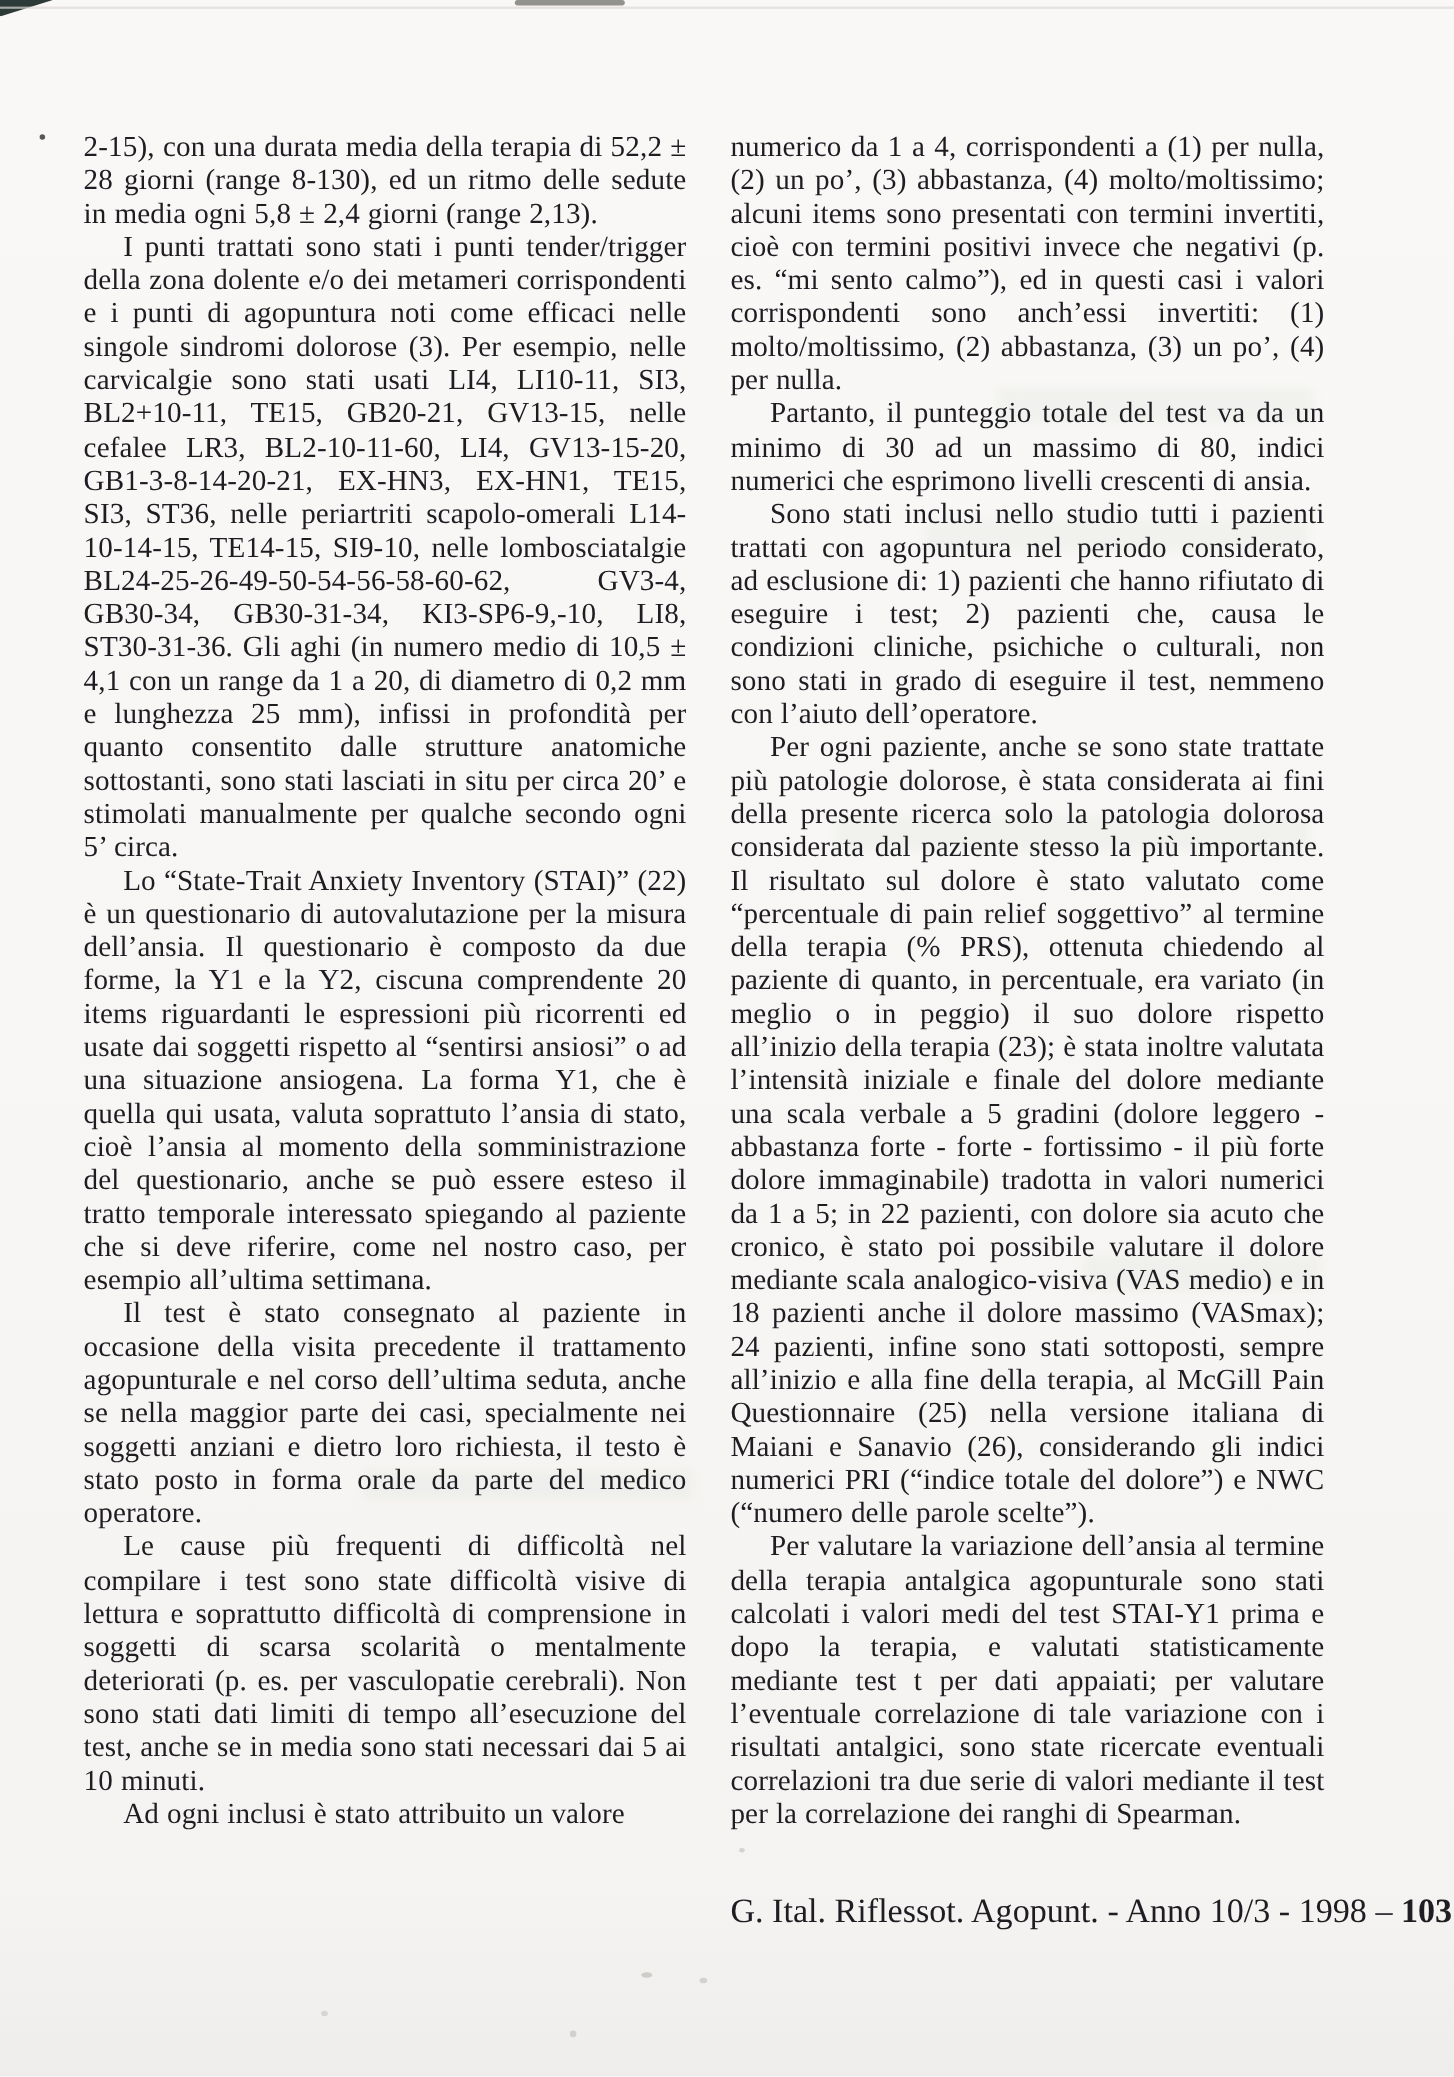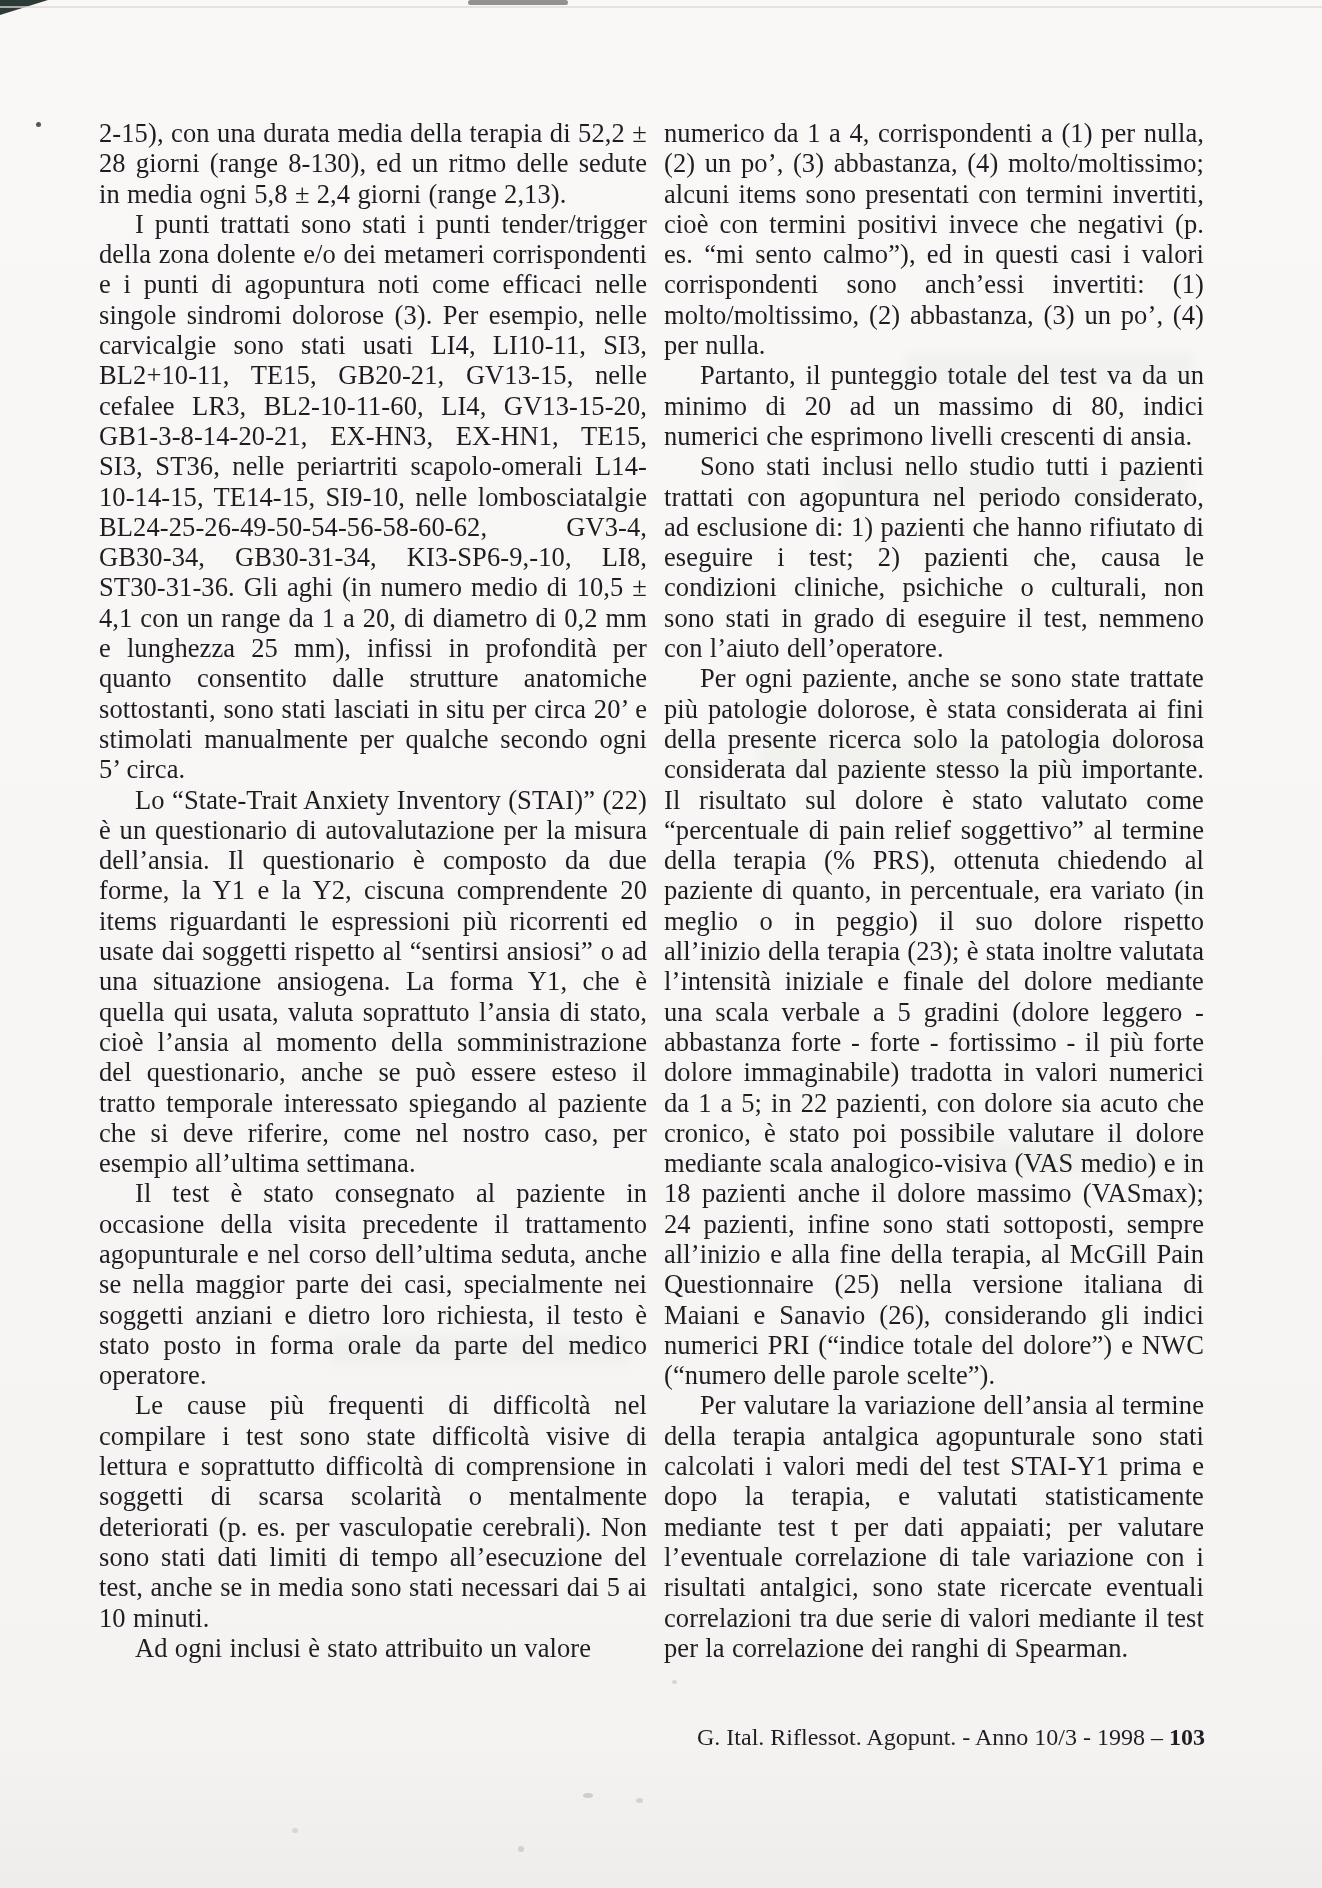--- a/index.html
+++ b/index.html
@@ -17,33 +17,33 @@
   
   .col {
     position: absolute;
     top: 118px;
     text-align: justify;
     font-size: 26.5px;
     line-height: 30.3px;
     letter-spacing: 0.1px;
     word-spacing: 0.5px;
   }
-  .col-left  { left: 99px;  width: 548px; }
+  .col-left  { left: 76px;  width: 548px; }
   .col-right { left: 664px; width: 540px; }
 
   .col p { margin: 0; text-indent: 36px; }
   .col p.cont { text-indent: 0; }
 
   
   .footer {
     position: absolute;
     top: 1722px;
     left: 664px;
     width: 541px;
-    font-size: 24px;
+    font-size: 31px;
     line-height: 30px;
     text-align: right;
     white-space: nowrap;
     color: #1d1d22;
   }
   .footer .pagenum { font-weight: bold; }
 
   
   .corner-mark {
     position: absolute;
@@ -114,21 +114,21 @@
     <p class="cont">2-15), con una durata media della terapia di 52,2 ± 28 giorni (range 8-130), ed un ritmo delle sedute in media ogni 5,8 ± 2,4 giorni (range 2,13).</p>
     <p>I punti trattati sono stati i punti tender/trigger della zona dolente e/o dei metameri corrispondenti e i punti di agopuntura noti come efficaci nelle singole sindromi dolorose (3). Per esempio, nelle carvicalgie sono stati usati LI4, LI10-11, SI3, BL2+10-11, TE15, GB20-21, GV13-15, nelle cefalee LR3, BL2-10-11-60, LI4, GV13-15-20, GB1-3-8-14-20-21, EX-HN3, EX-HN1, TE15, SI3, ST36, nelle periartriti scapolo-omerali L14-10-14-15, TE14-15, SI9-10, nelle lombosciatalgie BL24-25-26-49-50-54-56-58-60-62, GV3-4, GB30-34, GB30-31-34, KI3-SP6-9,-10, LI8, ST30-31-36. Gli aghi (in numero medio di 10,5 ± 4,1 con un range da 1 a 20, di diametro di 0,2 mm e lunghezza 25 mm), infissi in profondità per quanto consentito dalle strutture anatomiche sottostanti, sono stati lasciati in situ per circa 20’ e stimolati manualmente per qualche secondo ogni 5’ circa.</p>
     <p>Lo “State-Trait Anxiety Inventory (STAI)” (22) è un questionario di autovalutazione per la misura dell’ansia. Il questionario è composto da due forme, la Y1 e la Y2, ciscuna comprendente 20 items riguardanti le espressioni più ricorrenti ed usate dai soggetti rispetto al “sentirsi ansiosi” o ad una situazione ansiogena. La forma Y1, che è quella qui usata, valuta soprattuto l’ansia di stato, cioè l’ansia al momento della somministrazione del questionario, anche se può essere esteso il tratto temporale interessato spiegando al paziente che si deve riferire, come nel nostro caso, per esempio all’ultima settimana.</p>
     <p>Il test è stato consegnato al paziente in occasione della visita precedente il trattamento agopunturale e nel corso dell’ultima seduta, anche se nella maggior parte dei casi, specialmente nei soggetti anziani e dietro loro richiesta, il testo è stato posto in forma orale da parte del medico operatore.</p>
     <p>Le cause più frequenti di difficoltà nel compilare i test sono state difficoltà visive di lettura e soprattutto difficoltà di comprensione in soggetti di scarsa scolarità o mentalmente deteriorati (p. es. per vasculopatie cerebrali). Non sono stati dati limiti di tempo all’esecuzione del test, anche se in media sono stati necessari dai 5 ai 10 minuti.</p>
     <p>Ad ogni inclusi è stato attribuito un valore</p>
   </div>
 
   <div class="col col-right">
     <p class="cont">numerico da 1 a 4, corrispondenti a (1) per nulla, (2) un po’, (3) abbastanza, (4) molto/moltissimo; alcuni items sono presentati con termini invertiti, cioè con termini positivi invece che negativi (p. es. “mi sento calmo”), ed in questi casi i valori corrispondenti sono anch’essi invertiti: (1) molto/moltissimo, (2) abbastanza, (3) un po’, (4) per nulla.</p>
-    <p>Partanto, il punteggio totale del test va da un minimo di 20 ad un massimo di 80, indici numerici che esprimono livelli crescenti di ansia.</p>
+    <p>Partanto, il punteggio totale del test va da un minimo di 30 ad un massimo di 80, indici numerici che esprimono livelli crescenti di ansia.</p>
     <p>Sono stati inclusi nello studio tutti i pazienti trattati con agopuntura nel periodo considerato, ad esclusione di: 1) pazienti che hanno rifiutato di eseguire i test; 2) pazienti che, causa le condizioni cliniche, psichiche o culturali, non sono stati in grado di eseguire il test, nemmeno con l’aiuto dell’operatore.</p>
     <p>Per ogni paziente, anche se sono state trattate più patologie dolorose, è stata considerata ai fini della presente ricerca solo la patologia dolorosa considerata dal paziente stesso la più importante. Il risultato sul dolore è stato valutato come “percentuale di pain relief soggettivo” al termine della terapia (% PRS), ottenuta chiedendo al paziente di quanto, in percentuale, era variato (in meglio o in peggio) il suo dolore rispetto all’inizio della terapia (23); è stata inoltre valutata l’intensità iniziale e finale del dolore mediante una scala verbale a 5 gradini (dolore leggero - abbastanza forte - forte - fortissimo - il più forte dolore immaginabile) tradotta in valori numerici da 1 a 5; in 22 pazienti, con dolore sia acuto che cronico, è stato poi possibile valutare il dolore mediante scala analogico-visiva (VAS medio) e in 18 pazienti anche il dolore massimo (VASmax); 24 pazienti, infine sono stati sottoposti, sempre all’inizio e alla fine della terapia, al McGill Pain Questionnaire (25) nella versione italiana di Maiani e Sanavio (26), considerando gli indici numerici PRI (“indice totale del dolore”) e NWC (“numero delle parole scelte”).</p>
     <p>Per valutare la variazione dell’ansia al termine della terapia antalgica agopunturale sono stati calcolati i valori medi del test STAI-Y1 prima e dopo la terapia, e valutati statisticamente mediante test t per dati appaiati; per valutare l’eventuale correlazione di tale variazione con i risultati antalgici, sono state ricercate eventuali correlazioni tra due serie di valori mediante il test per la correlazione dei ranghi di Spearman.</p>
   </div>
 
   <div class="footer">
     <span>G. Ital. Riflessot. Agopunt. - Anno 10/3 - 1998 – </span><span class="pagenum">103</span>
   </div>
 
 </div>

